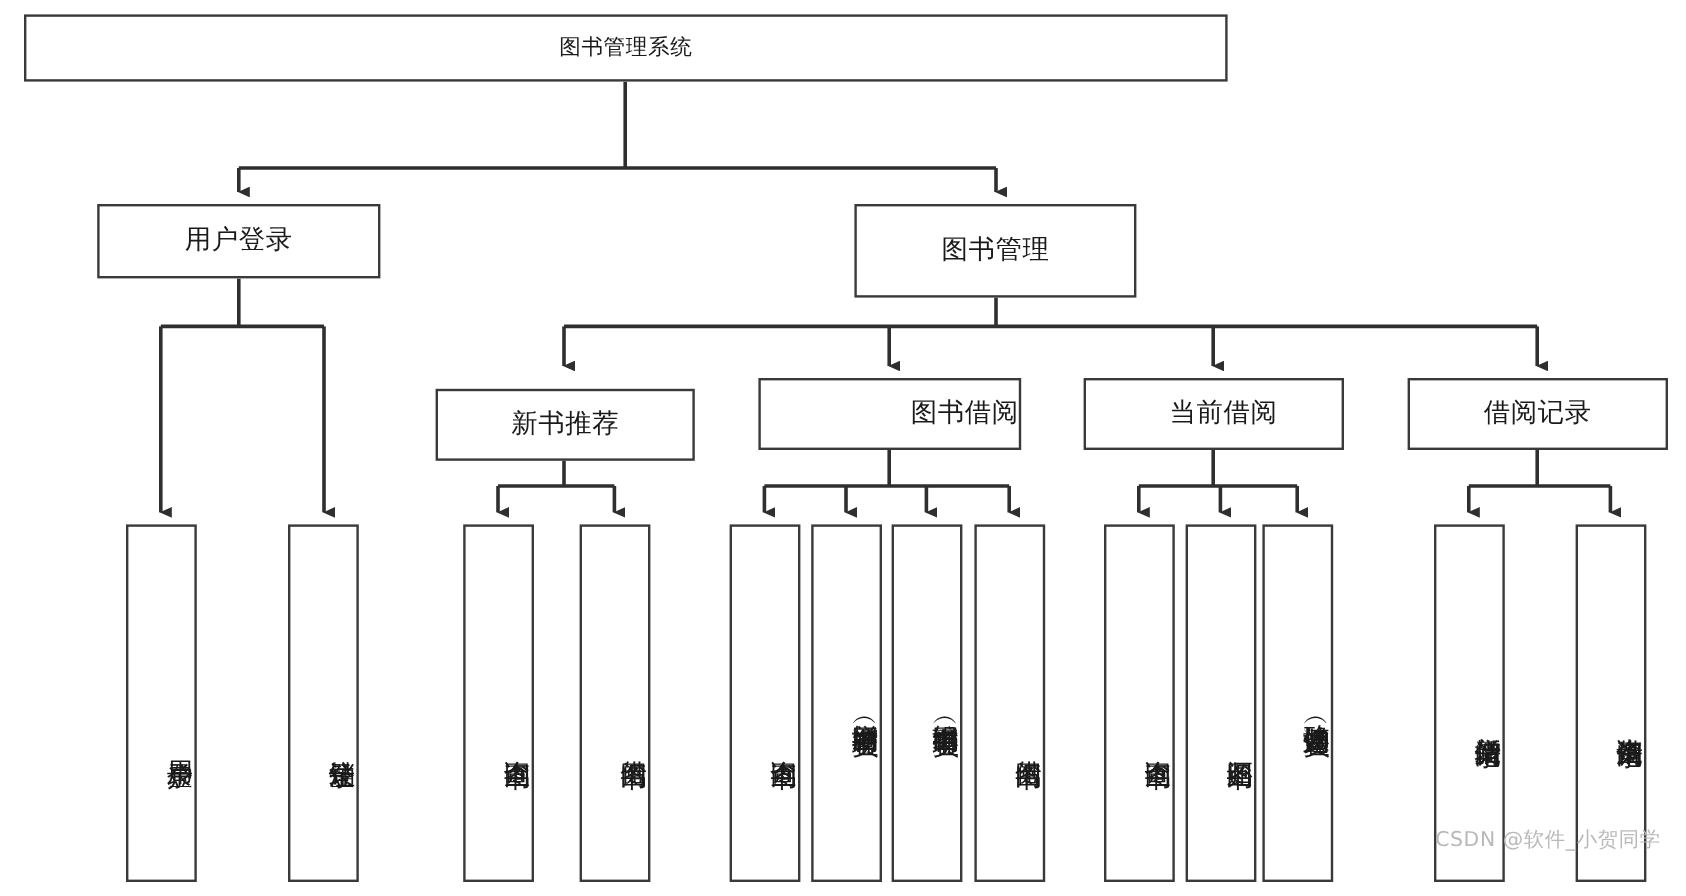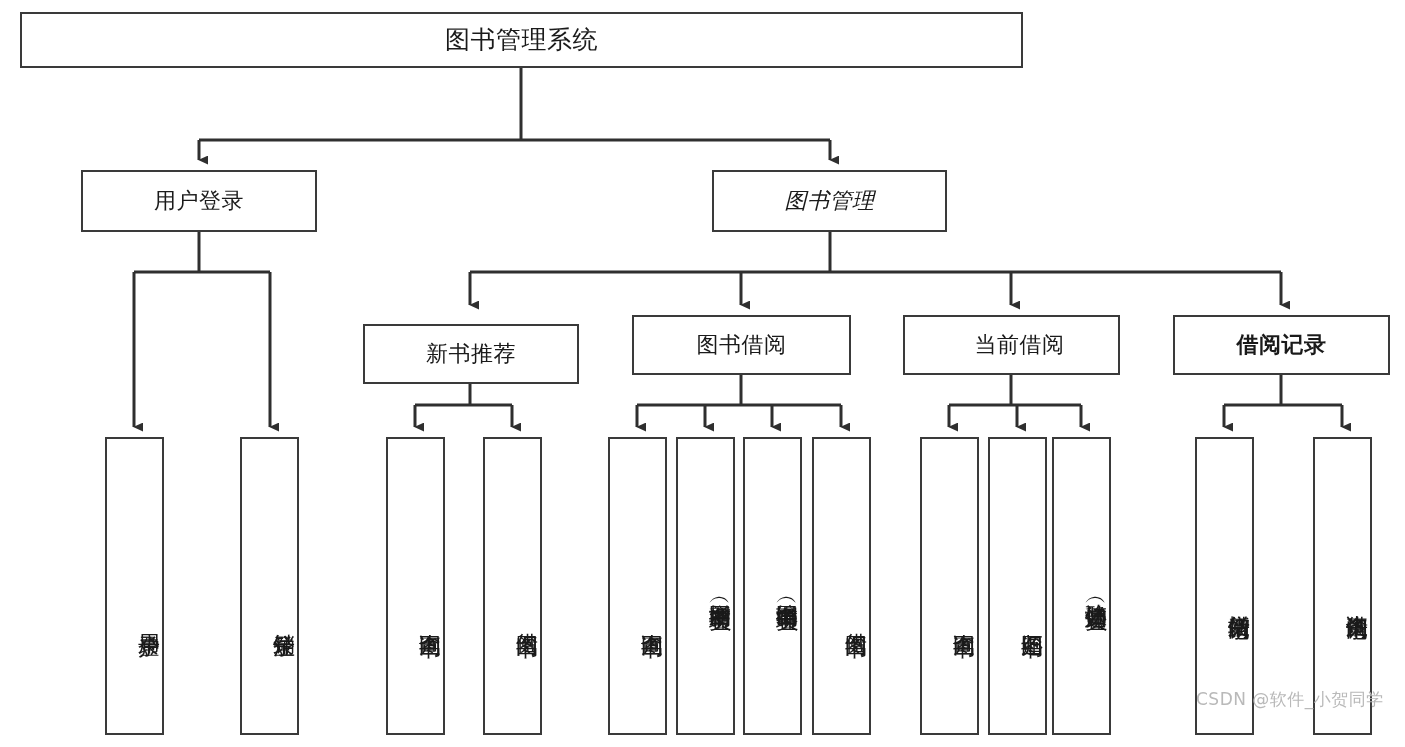--- a/index.html
+++ b/index.html
@@ -34,21 +34,21 @@
     justify-content: center;
     color: #1a1a1a;
     line-height: 1.18;
   }
   .node-h {
     font-size: 22px;
     letter-spacing: 0.5px;
     white-space: nowrap;
   }
   .node-root {
-    font-size: 25px;
+    font-size: 18px;
   }
   .node-v {
     writing-mode: vertical-rl;
     text-orientation: upright;
     font-size: 22px;
     letter-spacing: 1px;
     align-items: flex-start;
     justify-content: center;
     padding-top: 12px;
     text-align: center;
@@ -121,34 +121,34 @@
     </g>
   </svg>
 
   <div class="node node-h node-root" style="left:20px; top:12px; width:1003px; height:56px;">
     <span>图书管理系统</span>
   </div>
 
   <div class="node node-h" style="left:81px; top:170px; width:236px; height:62px;">
     <span>用户登录</span>
   </div>
-  <div class="node node-h" style="left:712px; top:170px; width:235px; height:62px;font-style:italic;">
+  <div class="node node-h" style="left:712px; top:170px; width:235px; height:78px;">
     <span>图书管理</span>
   </div>
 
   <div class="node node-h" style="left:363px; top:324px; width:216px; height:60px;">
     <span>新书推荐</span>
   </div>
-  <div class="node node-h" style="left:632px; top:315px; width:219px; height:60px;">
+  <div class="node node-h" style="left:632px; top:315px; width:219px; height:60px;justify-content:flex-end;">
     <span>图书借阅</span>
   </div>
   <div class="node node-h" style="left:903px; top:315px; width:217px; height:60px;padding-left:16px;">
     <span>当前借阅</span>
   </div>
-  <div class="node node-h" style="left:1173px; top:315px; width:217px; height:60px;font-weight:bold;">
+  <div class="node node-h" style="left:1173px; top:315px; width:217px; height:60px;">
     <span>借阅记录</span>
   </div>
 
   <div class="node node-v" style="left:105px; top:437px; width:59px; height:298px; padding-top:64px;">
     <span>用户登录</span>
   </div>
   <div class="node node-v" style="left:240px; top:437px; width:59px; height:298px; padding-top:64px;">
     <span>注销登录</span>
   </div>
   <div class="node node-v" style="left:386px; top:437px; width:59px; height:298px; padding-top:64px;">

